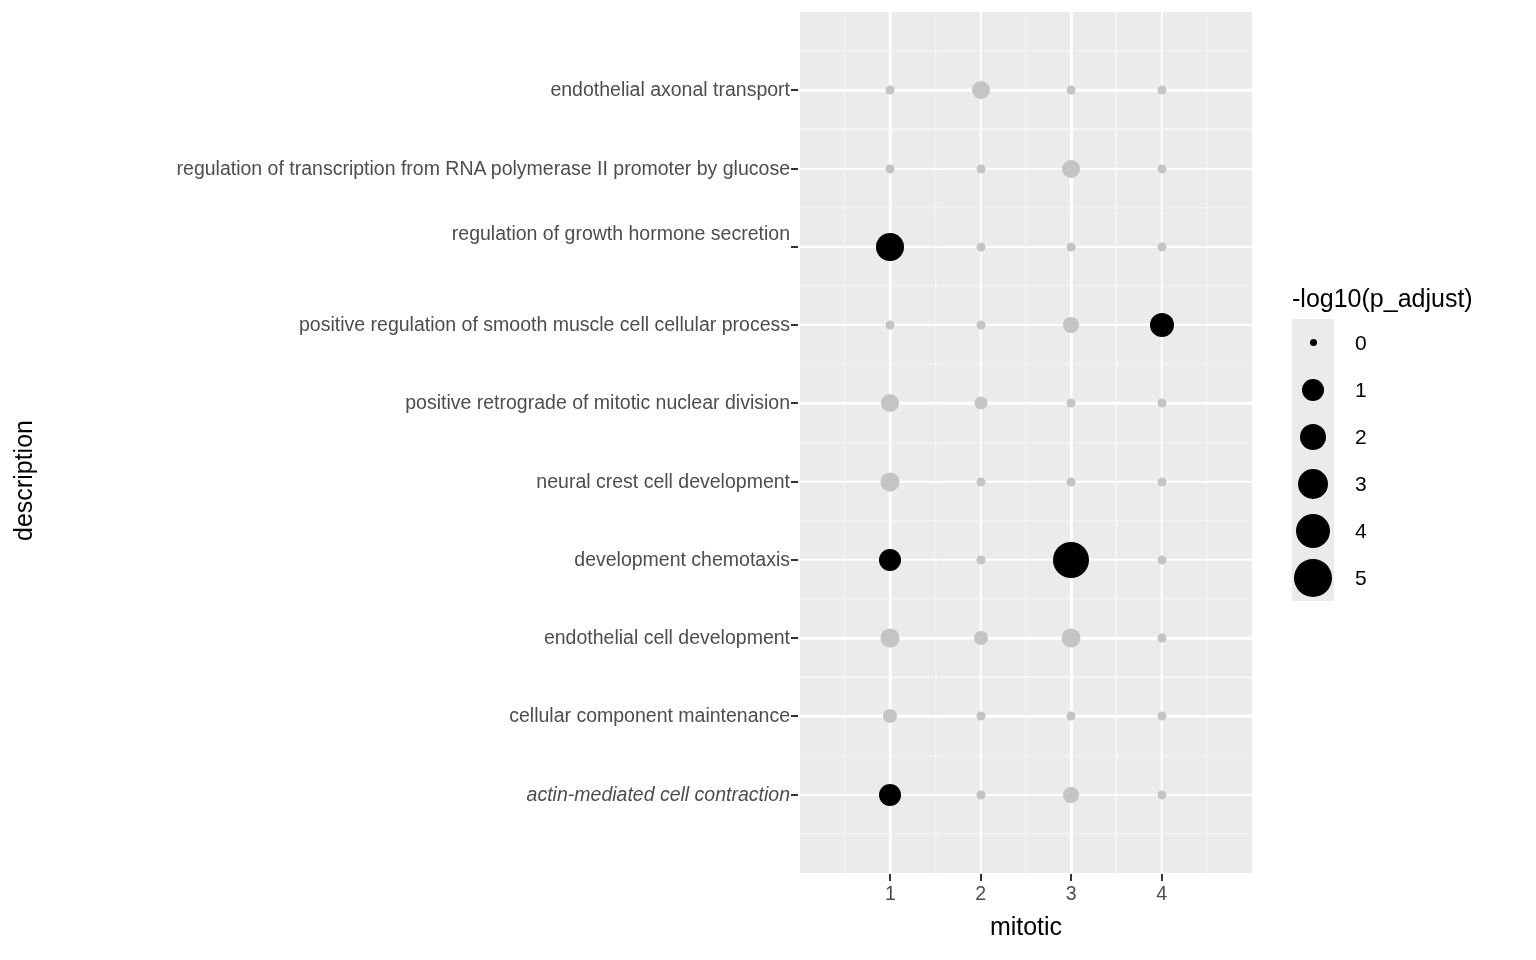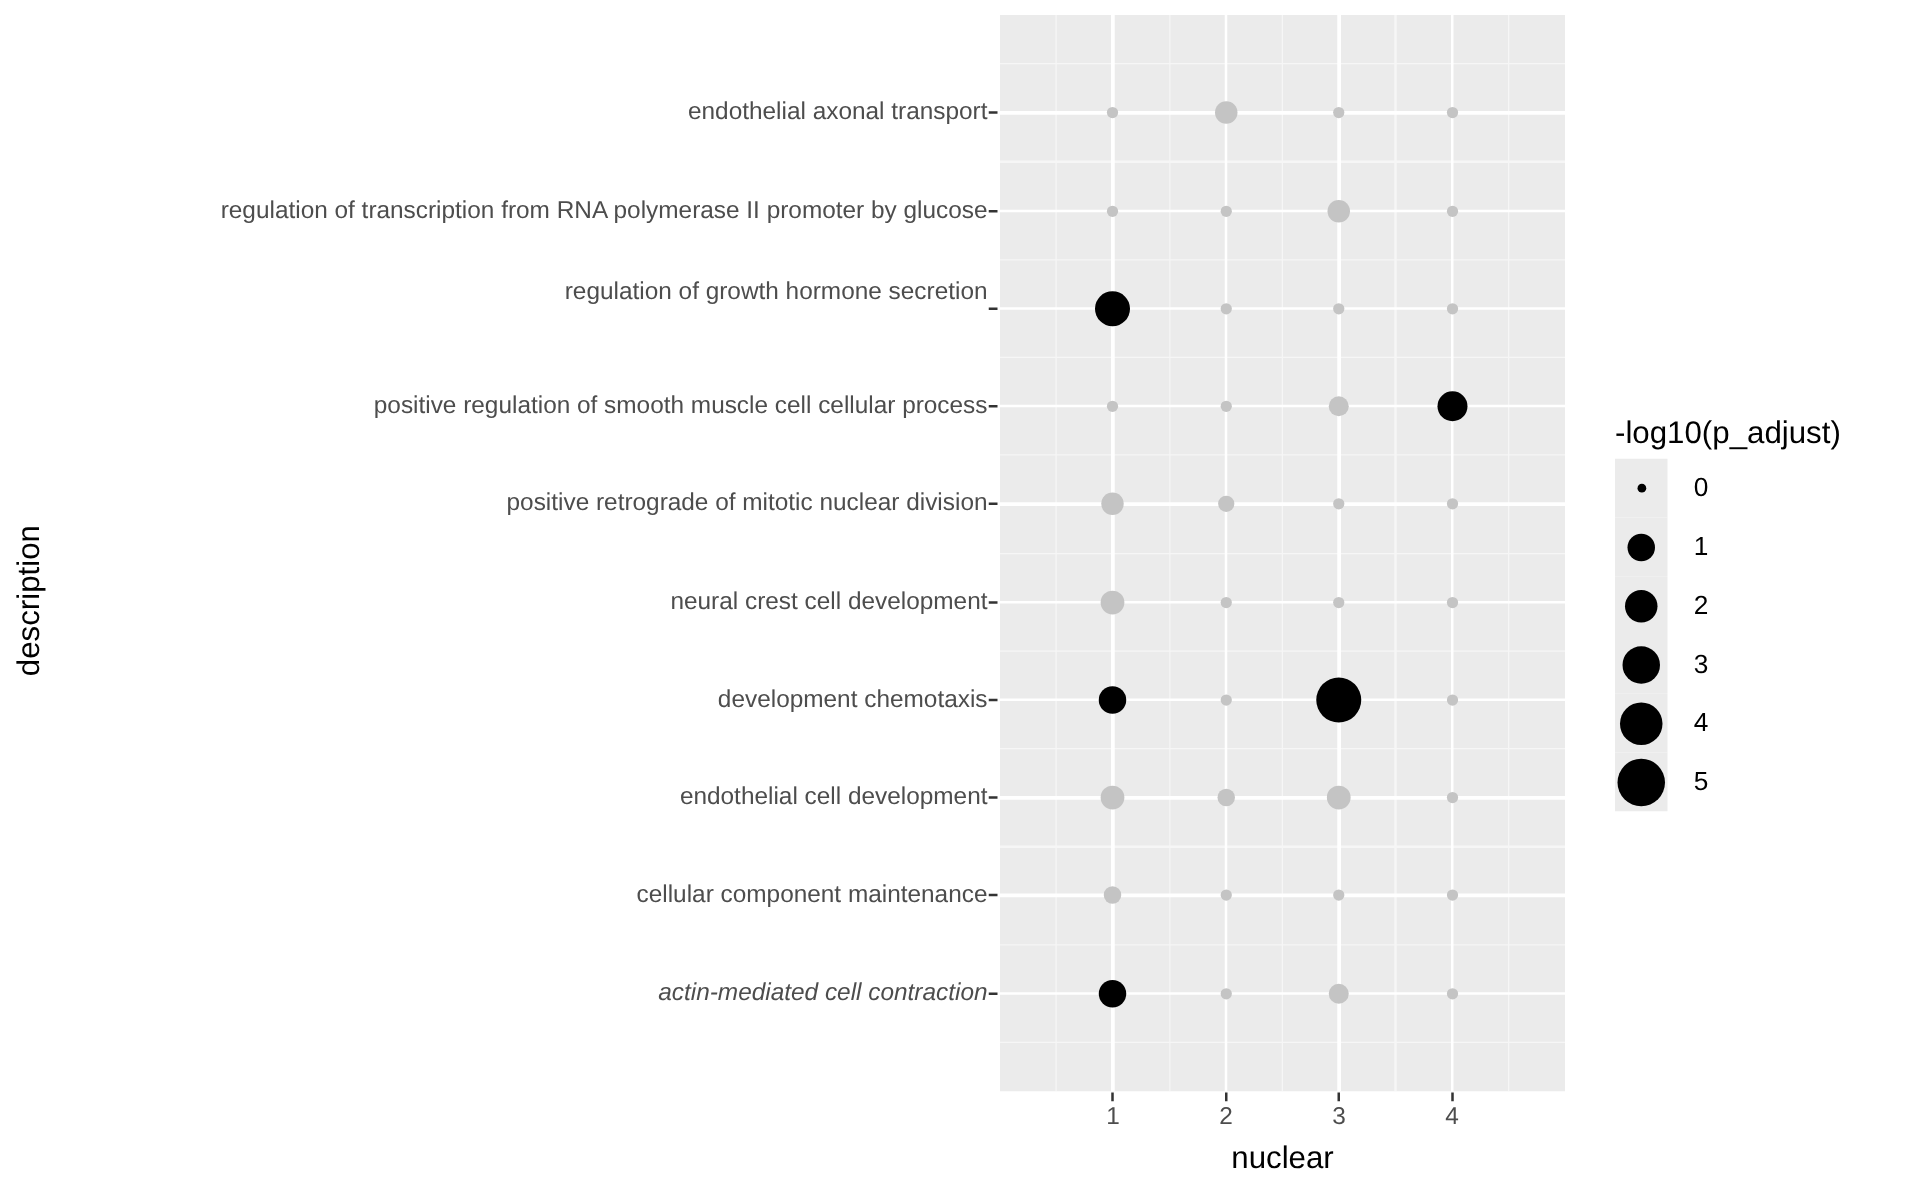--- a/index.html
+++ b/index.html
@@ -93,21 +93,20 @@
     position:absolute;
     left:1292px;
     top:286px;
     width:230px;
   }
   .legend-title{
     font-size:25px;color:#000;
     white-space:nowrap;
     margin-bottom:8px;
     line-height:1;
-    margin-top:48px;
   }
   .legend-keys{
     position:relative;
   }
   .legend-row{
     display:flex;align-items:center;
     height:47px;
   }
   .legend-key{
     width:42px;height:47px;
@@ -232,21 +231,21 @@
       <div class="xlabel" style="left: 890.4px;">1</div>
       <div class="xtick" style="left: 980.8px;"></div>
       <div class="xlabel" style="left: 980.8px;">2</div>
       <div class="xtick" style="left: 1071.2px;"></div>
       <div class="xlabel" style="left: 1071.2px;">3</div>
       <div class="xtick" style="left: 1161.6px;"></div>
       <div class="xlabel" style="left: 1161.6px;">4</div>
     </div>
 
   <div class="x-axis-title">
-    <span>nuclear</span>
+    <span>mitotic</span>
   </div>
 
   <div class="legend">
     <div class="legend-title">-log10(p_adjust)</div>
     <div class="legend-keys" id="legend-keys">
         <div class="legend-row">
           <div class="legend-key">
             <div class="legend-dot" style="width: 7px; height: 7px; background: rgb(0, 0, 0);"></div>
           </div>
           <div class="legend-label">0</div>

